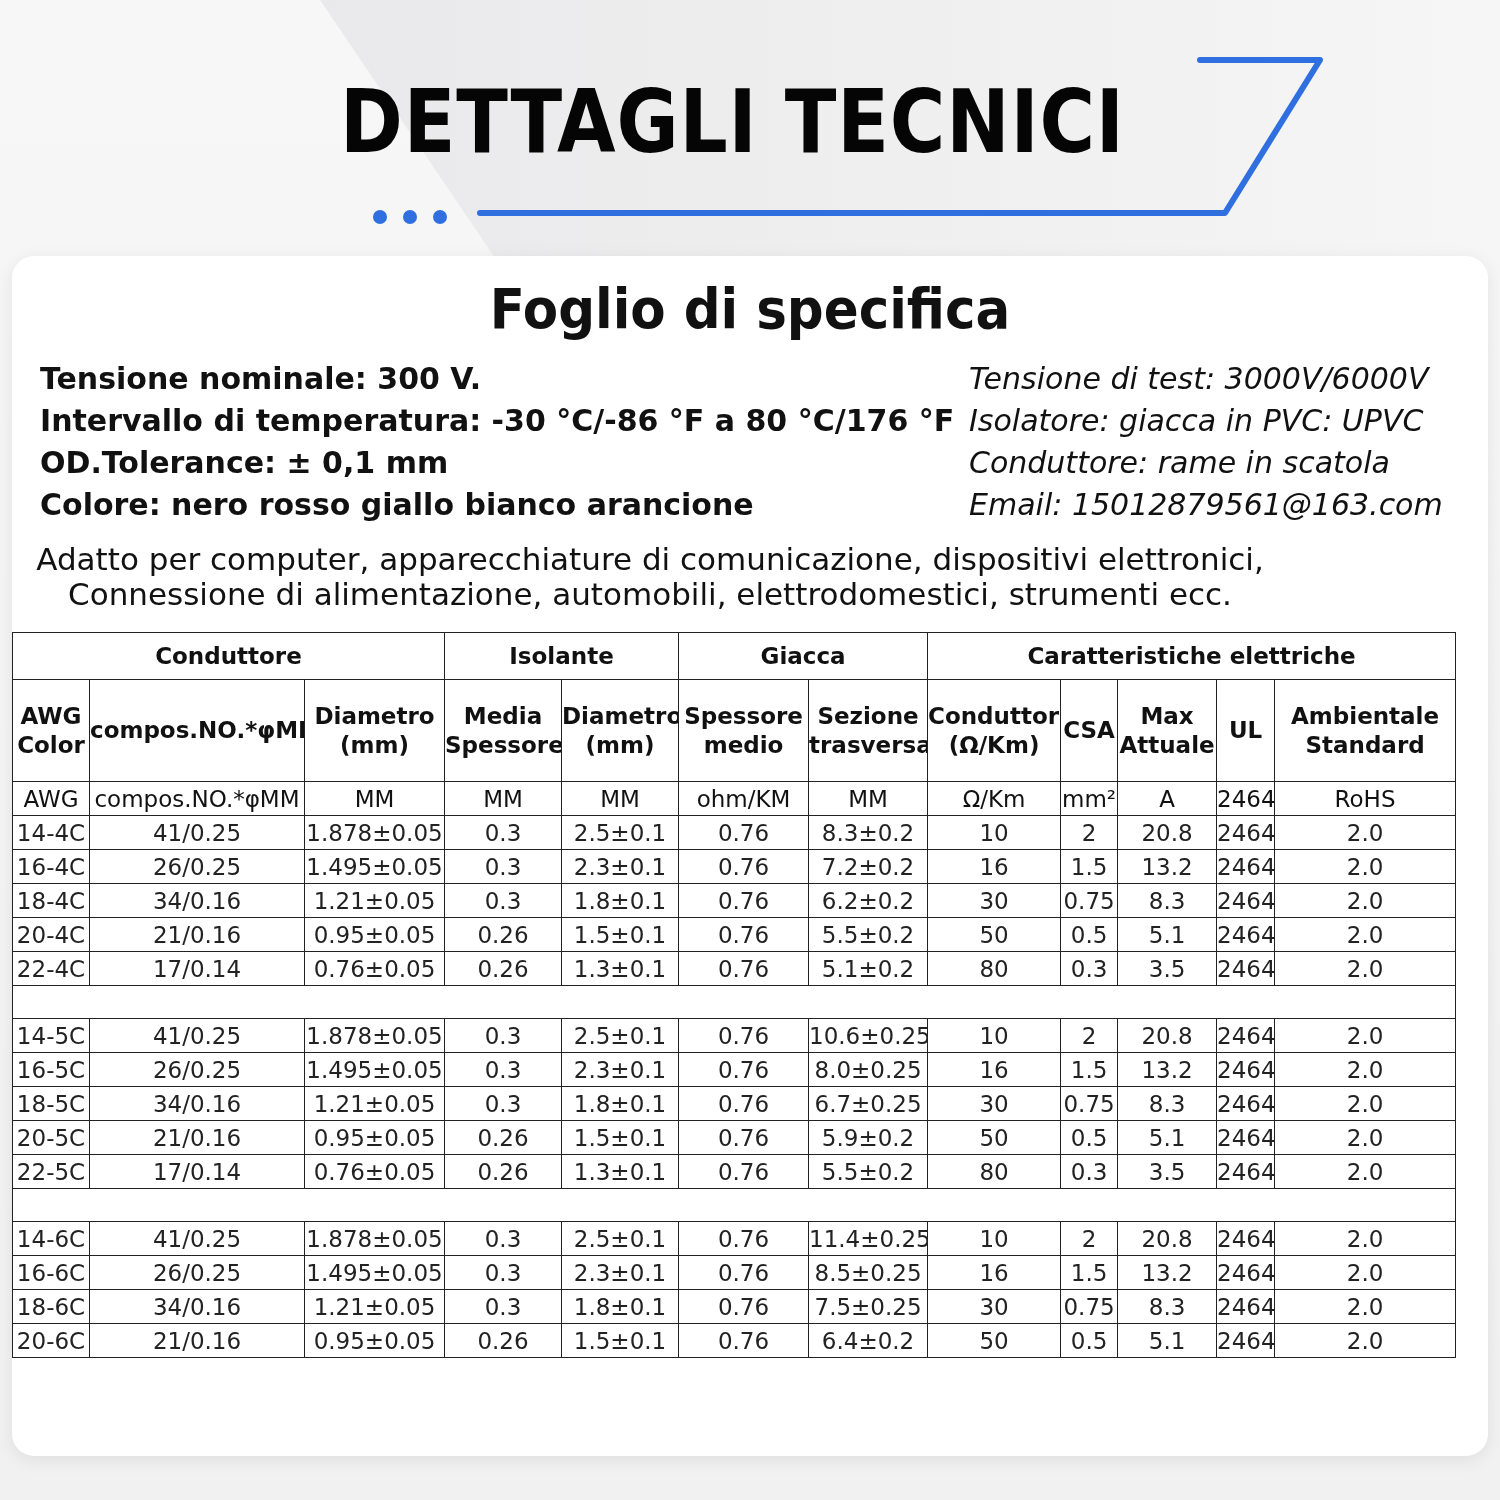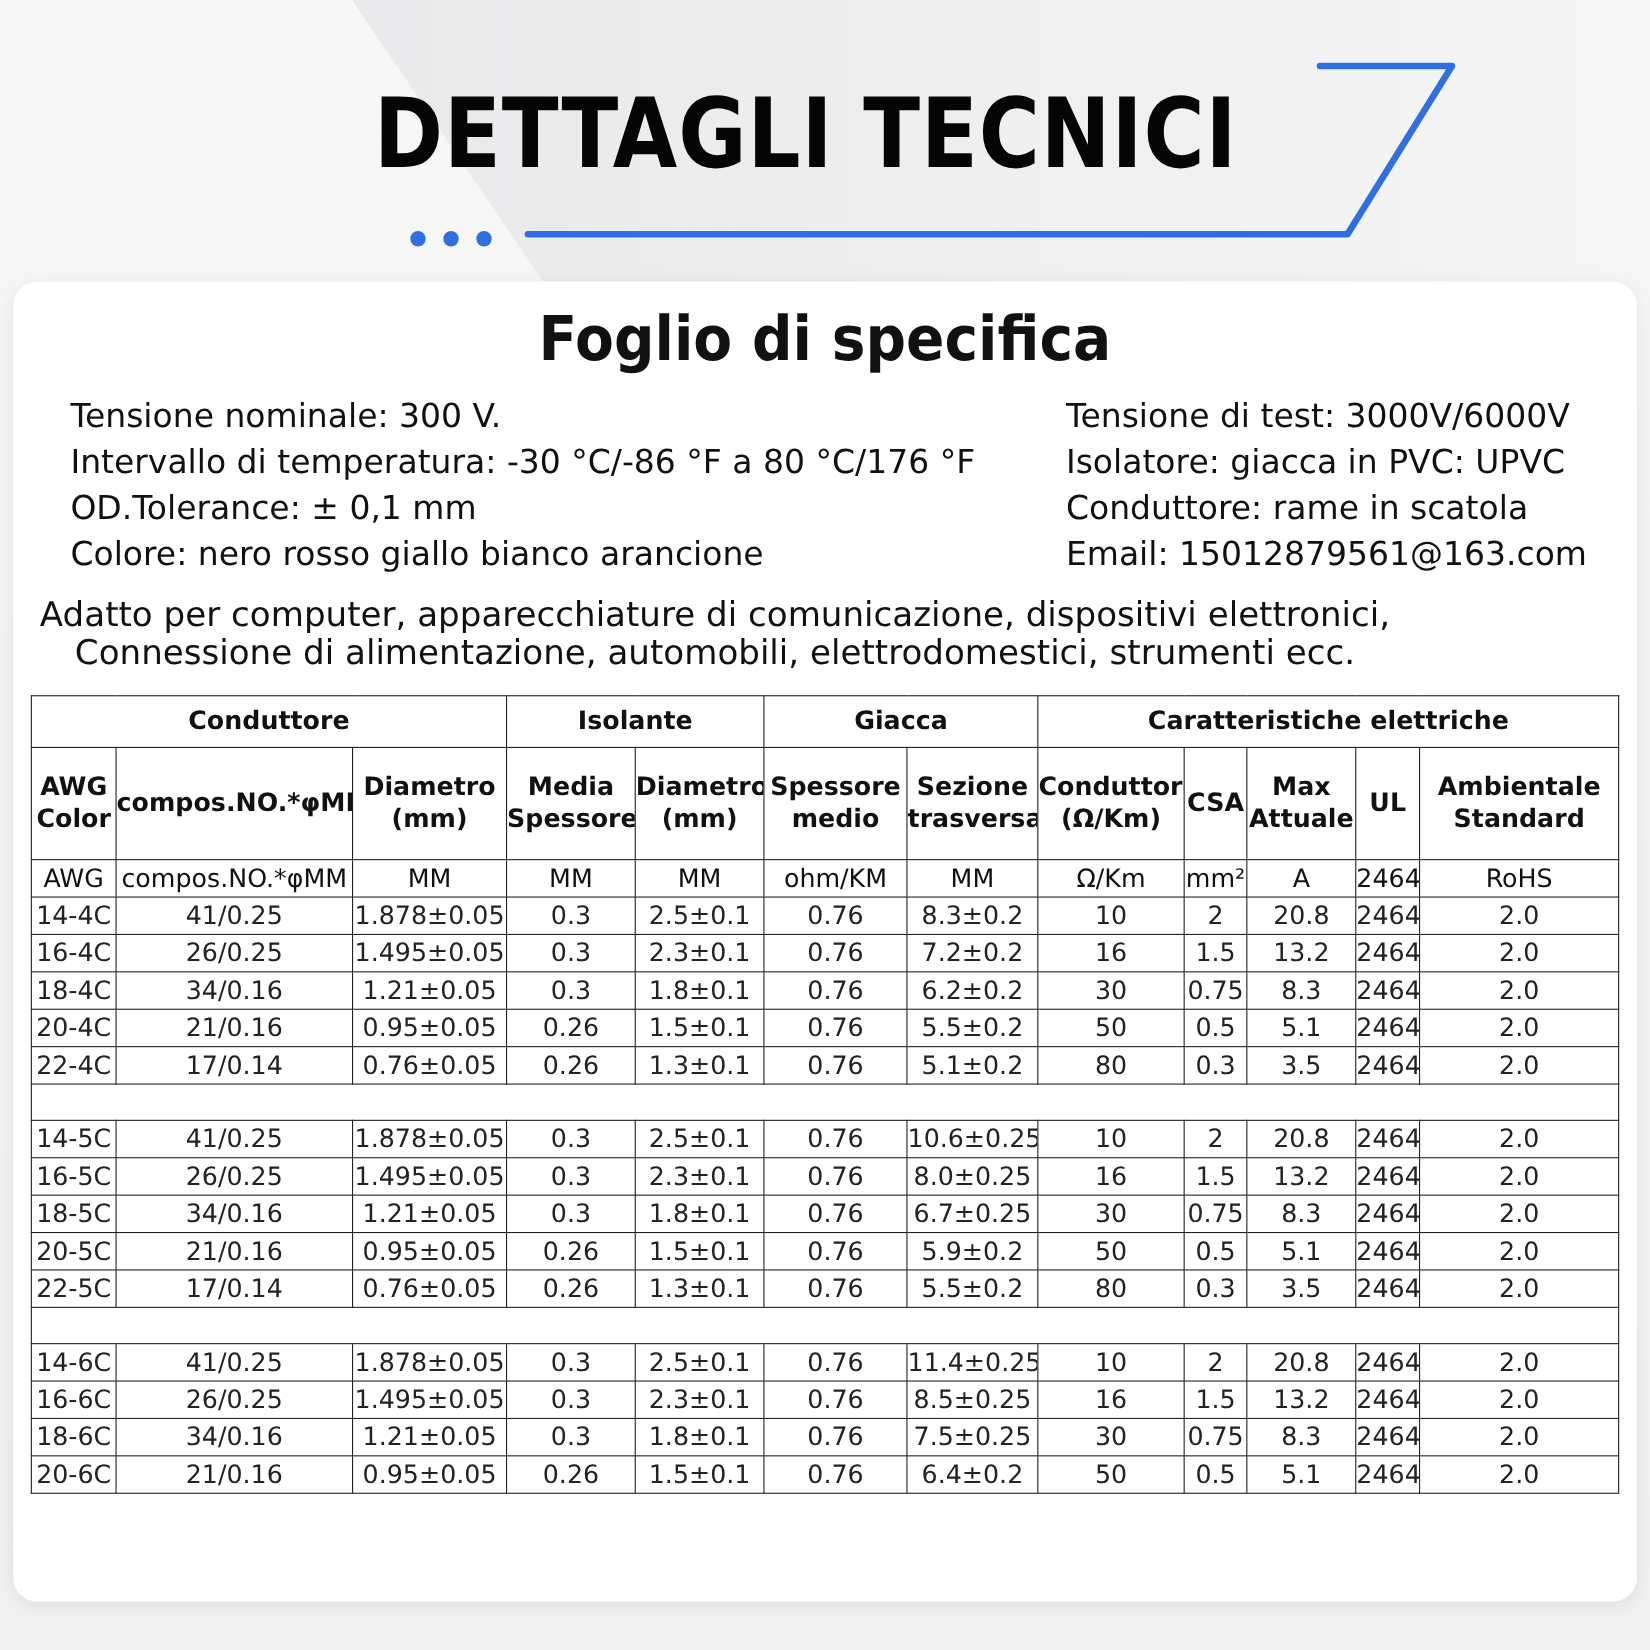--- a/index.html
+++ b/index.html
@@ -16,26 +16,26 @@
   .title { position:absolute; left:340px; top:72px; font-size:88px; font-weight:bold;
     letter-spacing:1px; line-height:100px; color:#050505;
     transform:scaleX(0.86); transform-origin:left top; white-space:nowrap; }
   .deco-svg { position:absolute; left:0; top:0; }
   .card { position:absolute; left:12px; top:256px; width:1476px; height:1200px;
     background:#ffffff; border-radius:22px;
     box-shadow:0 4px 18px rgba(0,0,0,0.08); }
   .card-title { position:absolute; left:0; width:1500px; top:276px; text-align:center;
     font-size:56px; font-weight:bold; line-height:66px;text-decoration:underline; }
   .card-title span { display:inline-block; transform:scaleX(0.92); }
-  .spec-left { position:absolute; left:64px; top:358px; font-size:30px; line-height:42px; }
-  .spec-right { position:absolute; left:969px; top:358px; font-size:30px; line-height:42px; }
+  .spec-left { position:absolute; left:40px; top:358px; font-size:30px; line-height:42px;font-weight:bold; }
+  .spec-right { position:absolute; left:969px; top:358px; font-size:30px; line-height:42px;font-style:italic; }
   .spec-line { white-space:nowrap; }
   .usage { position:absolute; left:0; width:1300px; top:542px; text-align:center;
     font-size:31px; line-height:35px; }
-  table.spec { position:absolute; left:28px; top:632px; width:1443px;
+  table.spec { position:absolute; left:12px; top:632px; width:1443px;
     border-collapse:collapse; table-layout:fixed; font-size:23px; }
   table.spec td, table.spec th { border:1.5px solid #222; text-align:center;
     padding:0; overflow:hidden; white-space:nowrap; }
   table.spec th { font-weight:bold; font-size:23px; line-height:29px; }
   tr.group-row th { height:46px; font-weight:bold; }
   tr.head-row th { height:101px; }
   th.small { font-size:16px; font-weight:normal; line-height:24px; }
   tr.unit-row td { height:33px; }
   tr.data-row td { height:33px; color:#222; }
   tr.gap-row td { height:32px; border-left:1.5px solid #222; border-right:1.5px solid #222; }

